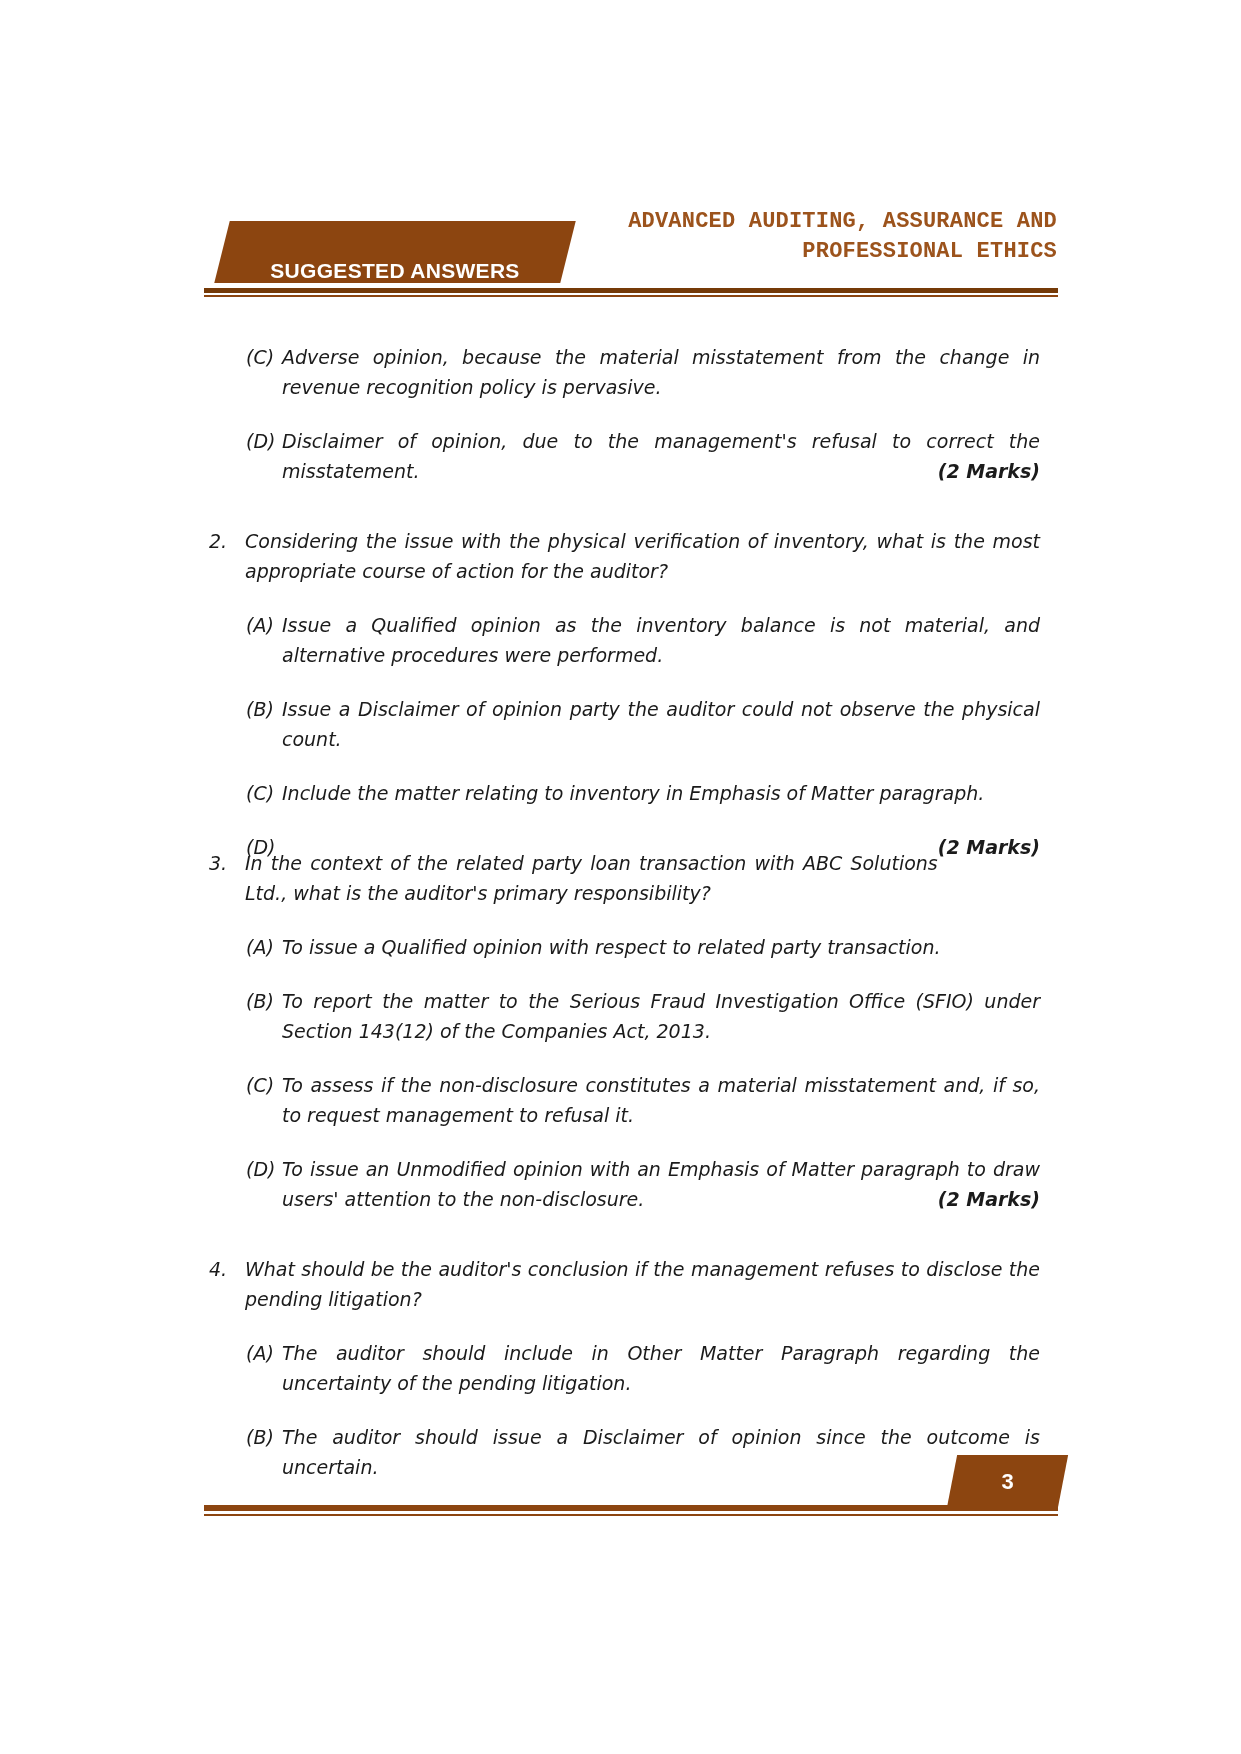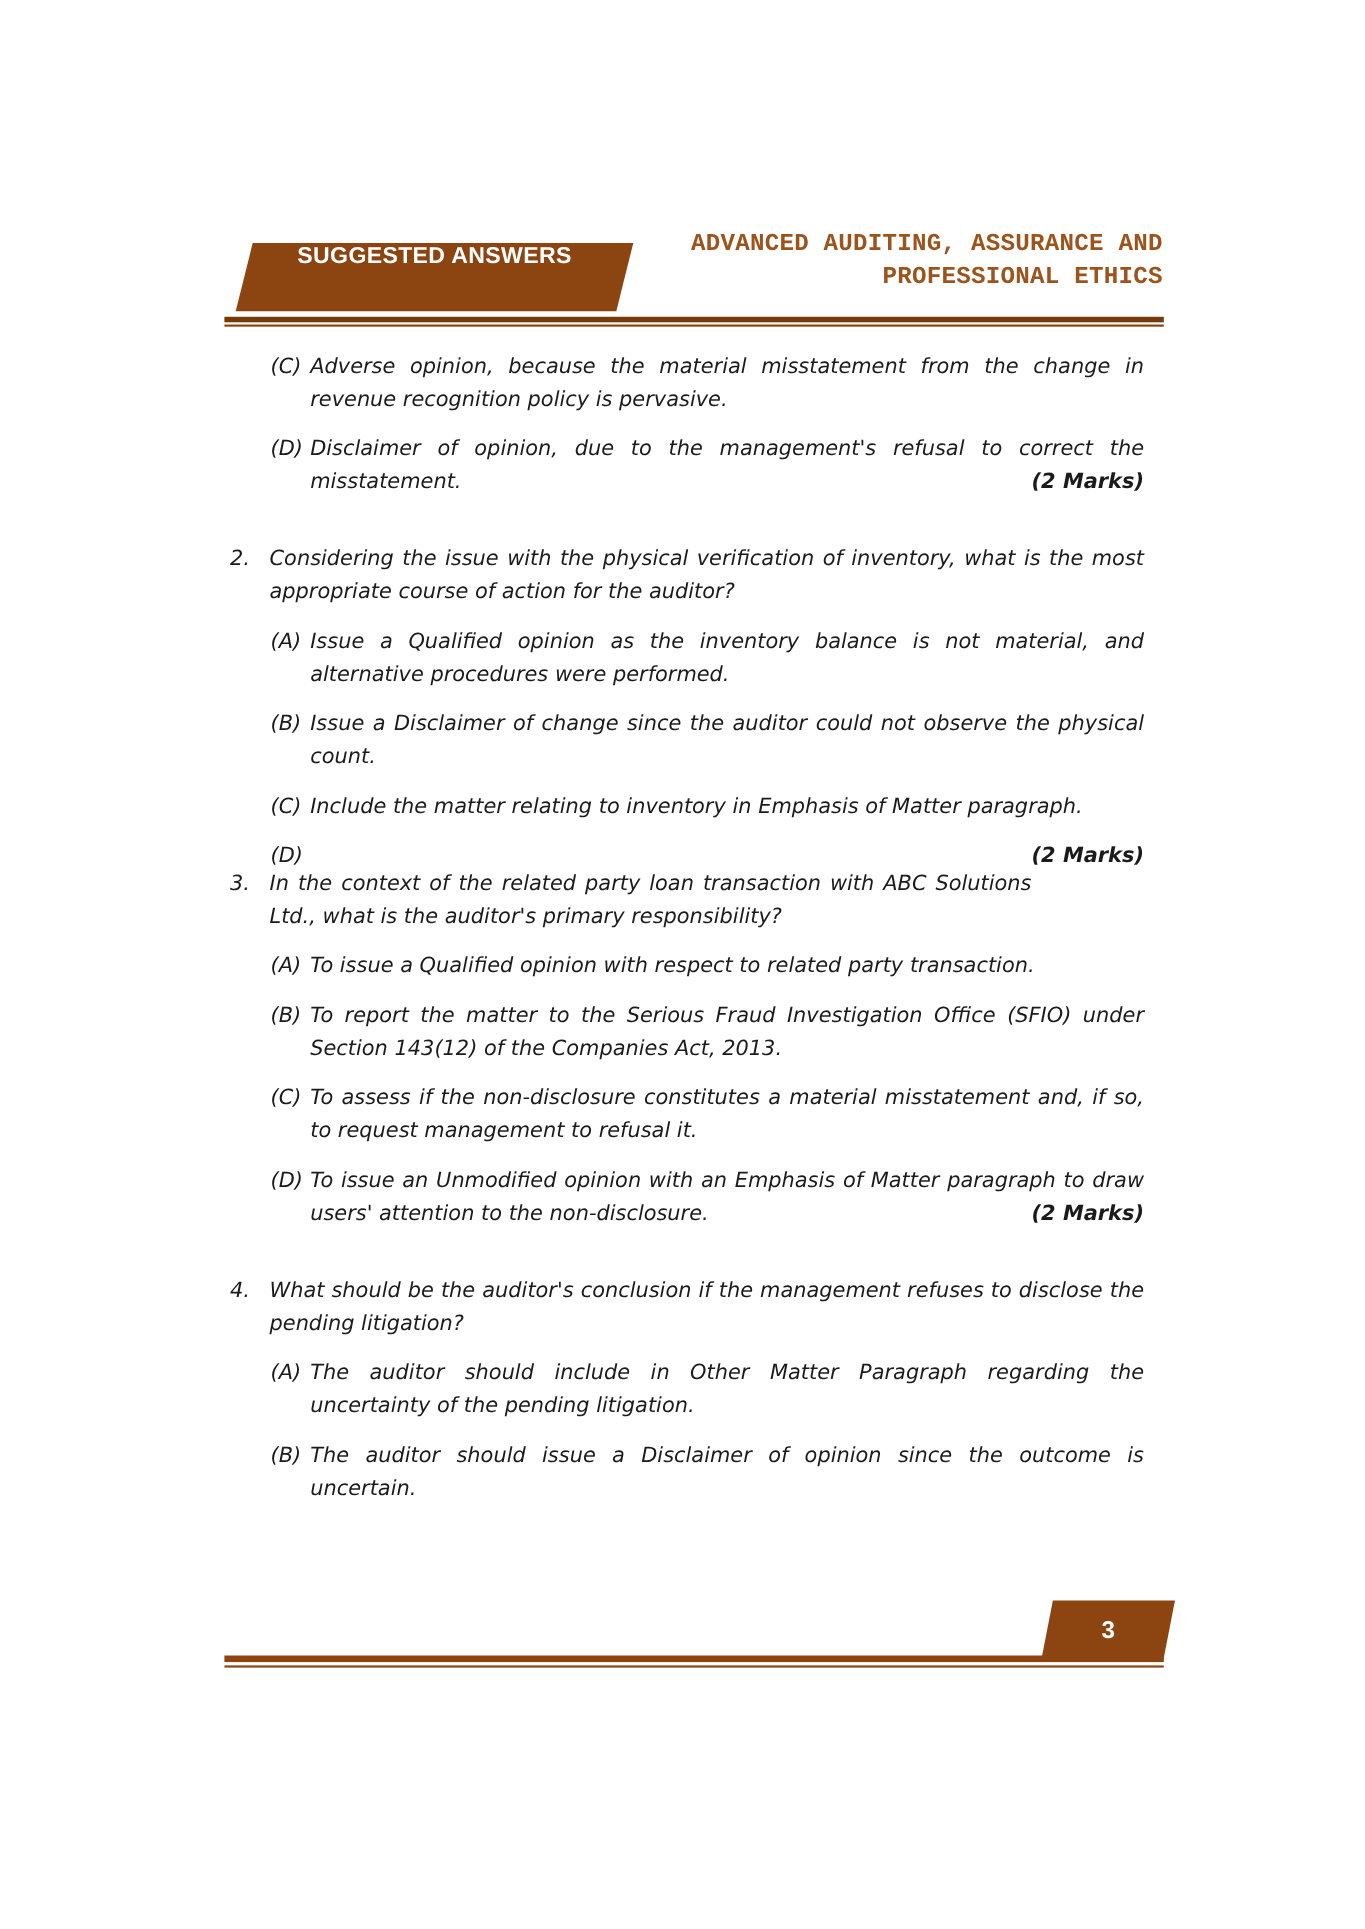--- a/index.html
+++ b/index.html
@@ -15,21 +15,21 @@
   .page{
     position:relative;
     width:1241px;height:1754px;
     background:#ffffff;
     overflow:hidden;
     font-family:"DejaVu Sans",sans-serif;
   }
   
   .banner{
     position:absolute;left:222px;top:221px;width:346px;height:62px;
-    display:flex;align-items:flex-start;justify-content:center;
+    display:flex;align-items:flex-end;justify-content:center;
   }
   .banner::before{
     content:"";position:absolute;inset:0;
     background:var(--banner,#8C4510);
     transform:skewX(-14deg);
   }
   .banner-label{
     position:relative;z-index:1;
     color:#ffffff;
     font-family:"Liberation Sans",sans-serif;
@@ -51,21 +51,21 @@
     position:absolute;left:245px;top:318px;width:795px;
     color:var(--body_text,#1B1B1B);
     font-style:italic;
     font-size:19px;line-height:30px;
   }
   .q{position:relative;margin-bottom:15px;}
   .q .num{position:absolute;left:-36px;top:0;}
   .q .qtext{text-align:justify;margin-top:40px;}
   .opt{position:relative;margin-bottom:15px;padding-left:37px;}
   .opt .label{position:absolute;left:1px;top:0;}
-  .opt .otext{display:block;text-align:justify;}
+  .opt .otext{display:block;text-align:justify;margin-top:24px;}
   .marks{float:right;font-weight:bold;}
   
   .page-badge{
     position:absolute;left:952px;top:1455px;width:111px;height:53px;
     display:flex;align-items:center;justify-content:center;
   }
   .page-badge::before{
     content:"";position:absolute;inset:0;
     background:var(--banner,#8C4510);
     transform:skewX(-11deg);
@@ -107,21 +107,21 @@
     <div class="q">
       <span class="num">2.</span>
       <div class="qtext">Considering the issue with the physical verification of inventory, what is the most appropriate course of action for the auditor?</div>
     </div>
     <div class="opt">
       <span class="label">(A)</span>
       <span class="otext">Issue a Qualified opinion as the inventory balance is not material, and alternative procedures were performed.</span>
     </div>
     <div class="opt">
       <span class="label">(B)</span>
-      <span class="otext">Issue a Disclaimer of change since the auditor could not observe the physical count.</span>
+      <span class="otext">Issue a Disclaimer of opinion party the auditor could not observe the physical count.</span>
     </div>
     <div class="opt">
       <span class="label">(C)</span>
       <span class="otext">Include the matter relating to inventory in Emphasis of Matter paragraph.</span>
     </div>
     <div class="opt">
       <span class="label">(D)</span>
       <span class="otext"> <span class="marks">(2 Marks)</span></span>
     </div>
 

